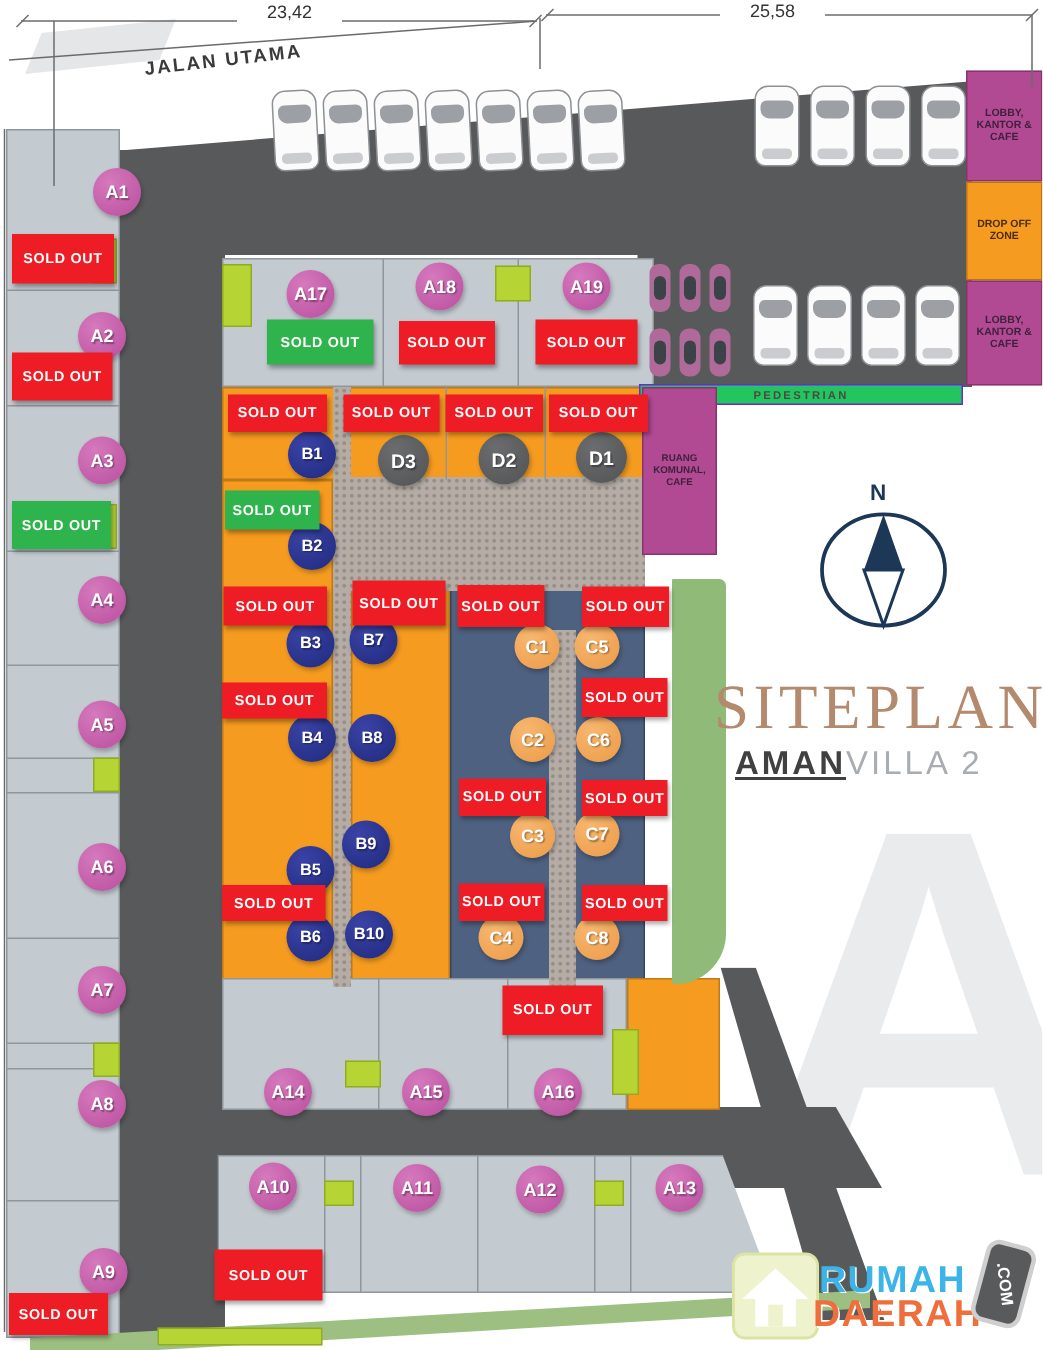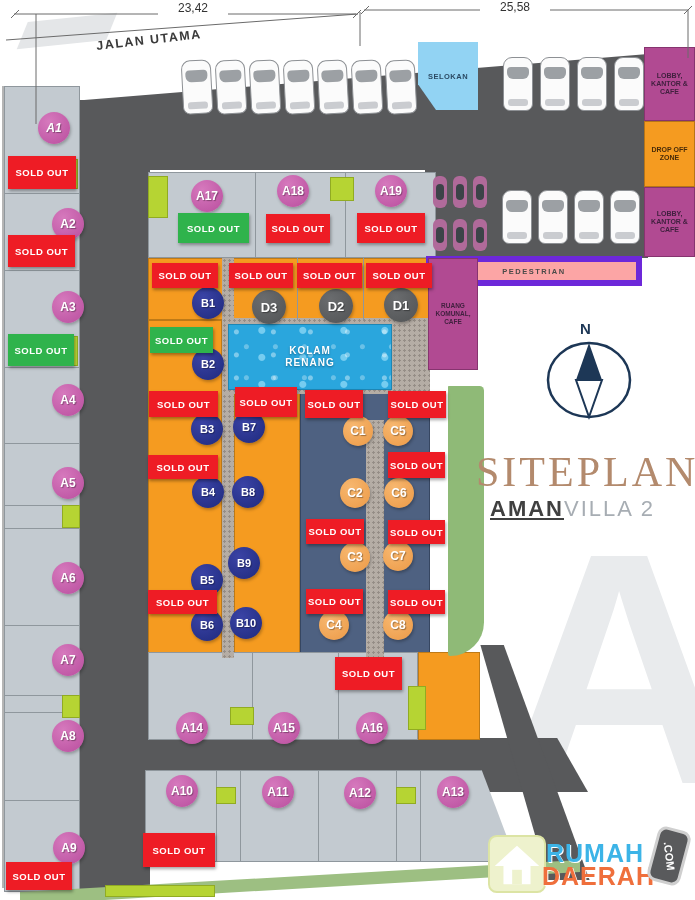--- a/index.html
+++ b/index.html
@@ -63,23 +63,23 @@
   .fac-label{color:#41203f;font-weight:bold;font-size:7px;line-height:8px;text-align:center;
     display:flex;align-items:center;justify-content:center;padding:2px;}
   #lobby-top{left:644px;top:47px;width:51px;height:74px;z-index:2;}
   #dropoff{left:644px;top:121px;width:51px;height:66px;background:#f59b20;z-index:2;
     border:1px solid rgba(90,60,10,.4);color:#4a2c08;}
   #lobby-bottom{left:644px;top:187px;width:51px;height:70px;z-index:2;}
   #selokan{left:418px;top:42px;width:60px;height:68px;background:#92d3f3;z-index:2;
     clip-path:polygon(0 0,100% 0,100% 100%,30% 100%,0 62%);
     display:flex;align-items:center;justify-content:center;
     color:#2b4a63;font-weight:bold;font-size:7.5px;letter-spacing:.5px;}
-  #pedestrian{left:426px;top:256px;width:216px;height:30px;background:#fca5a5;z-index:3;
+  #pedestrian{left:426px;top:256px;width:216px;height:14px;background:#22c55e;z-index:3;
     display:flex;align-items:center;justify-content:center;color:#4a4a48;
-    font-size:7.5px;font-weight:bold;letter-spacing:1.5px;border:6px solid #6d28d9;}
+    font-size:7.5px;font-weight:bold;letter-spacing:1.5px;border:1px solid #6d28d9;}
   #communal{left:428px;top:258px;width:50px;height:112px;z-index:3;
     flex-direction:column;font-size:6.5px;}
 
   
   .car{position:absolute;width:30px;height:54px;background:#fbfbfb;border:1px solid #8d9094;
     border-radius:9px 9px 7px 7px;z-index:5;}
   .car::before{content:"";position:absolute;left:3px;right:3px;top:9px;height:12px;
     background:#9ca0a4;border-radius:4px 4px 6px 6px;}
   .car::after{content:"";position:absolute;left:4px;right:4px;bottom:4px;height:7px;
     background:#caccd0;border-radius:3px;}
@@ -156,29 +156,24 @@
   <div class="abs lotgray" id="lots-a-b1"></div>
   <div class="abs lotorange" id="orange-a16"></div>
   <div class="abs lotgray" id="lots-a-b2"></div>
   <div class="abs" id="green-right"></div>
   <div class="abs" id="green-bottom"></div>
 
   <div class="abs walk" id="walk-pool"></div>
   <div class="abs walk" id="walk-v0"></div>
   <div class="abs walk" id="walk-v1"></div>
   <div class="abs walk" id="walk-v2"></div>
-  <div class="abs" id="pool">
-    <span class="pl">KOLAM</span>
-    <span class="pl">RENANG</span>
-  </div>
 
   <div class="abs magenta fac-label" id="lobby-top">LOBBY, KANTOR &amp; CAFE</div>
   <div class="abs fac-label" id="dropoff">DROP OFF ZONE</div>
   <div class="abs magenta fac-label" id="lobby-bottom">LOBBY, KANTOR &amp; CAFE</div>
-  <div class="abs" id="selokan">SELOKAN</div>
   <div class="abs" id="pedestrian">PEDESTRIAN</div>
   <div class="abs magenta fac-label" id="communal" style="display:flex;">
     <span>RUANG</span>
     <span>KOMUNAL, CAFE</span>
   </div>
 
   <svg class="abs" width="695" height="900" style="left:0;top:0;z-index:4;pointer-events:none">
     <g stroke="#6b6b6b" stroke-width="1" fill="none">
       <line x1="14" y1="14" x2="356" y2="14"></line>
       <line x1="11" y1="18" x2="19" y2="10"></line>
@@ -268,21 +263,21 @@
     <div class="car" style="left: 502px; top: 190px;"></div>
     <div class="car" style="left: 538px; top: 190px;"></div>
     <div class="car" style="left: 574px; top: 190px;"></div>
     <div class="car" style="left: 610px; top: 190px;"></div>
     <div class="bike" style="left: 433px; top: 176px;"></div>
     <div class="bike" style="left: 453px; top: 176px;"></div>
     <div class="bike" style="left: 473px; top: 176px;"></div>
     <div class="bike" style="left: 433px; top: 219px;"></div>
     <div class="bike" style="left: 453px; top: 219px;"></div>
     <div class="bike" style="left: 473px; top: 219px;"></div>
-    <div class="badge badge-a" style="left: 54px; top: 128px; font-style: italic;">A1</div>
+    <div class="badge badge-a" style="left: 78px; top: 128px;">A1</div>
     <div class="badge badge-a" style="left: 68px; top: 224px;">A2</div>
     <div class="badge badge-a" style="left: 68px; top: 307px;">A3</div>
     <div class="badge badge-a" style="left: 68px; top: 400px;">A4</div>
     <div class="badge badge-a" style="left: 68px; top: 483px;">A5</div>
     <div class="badge badge-a" style="left: 68px; top: 578px;">A6</div>
     <div class="badge badge-a" style="left: 68px; top: 660px;">A7</div>
     <div class="badge badge-a" style="left: 68px; top: 736px;">A8</div>
     <div class="badge badge-a" style="left: 69px; top: 848px;">A9</div>
     <div class="badge badge-a" style="left: 207px; top: 196px;">A17</div>
     <div class="badge badge-a" style="left: 293px; top: 191px;">A18</div>

